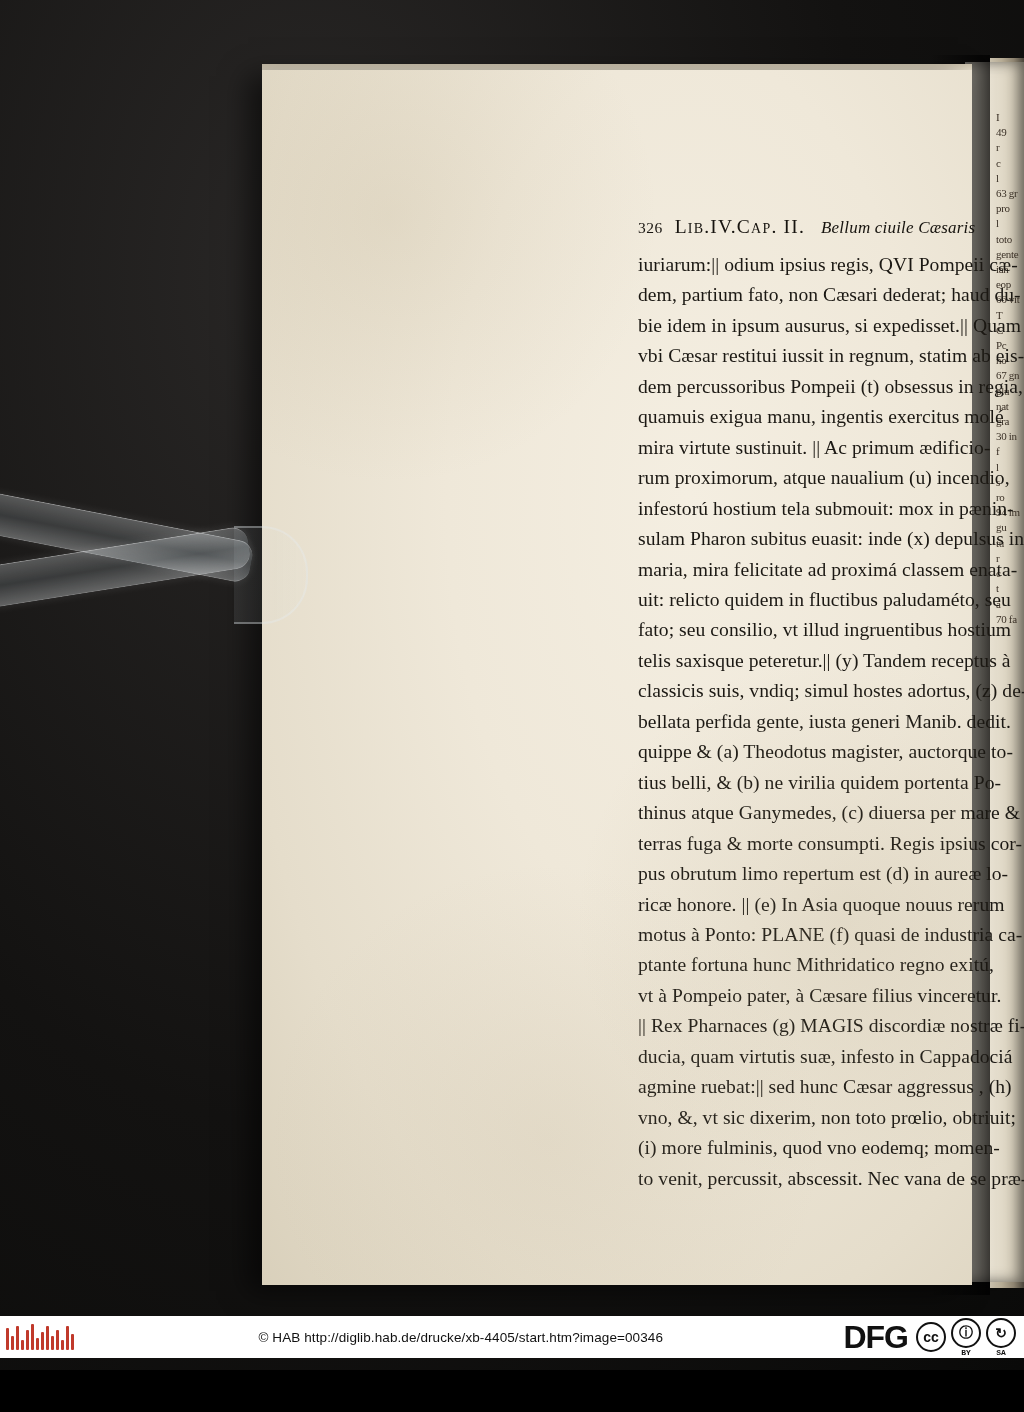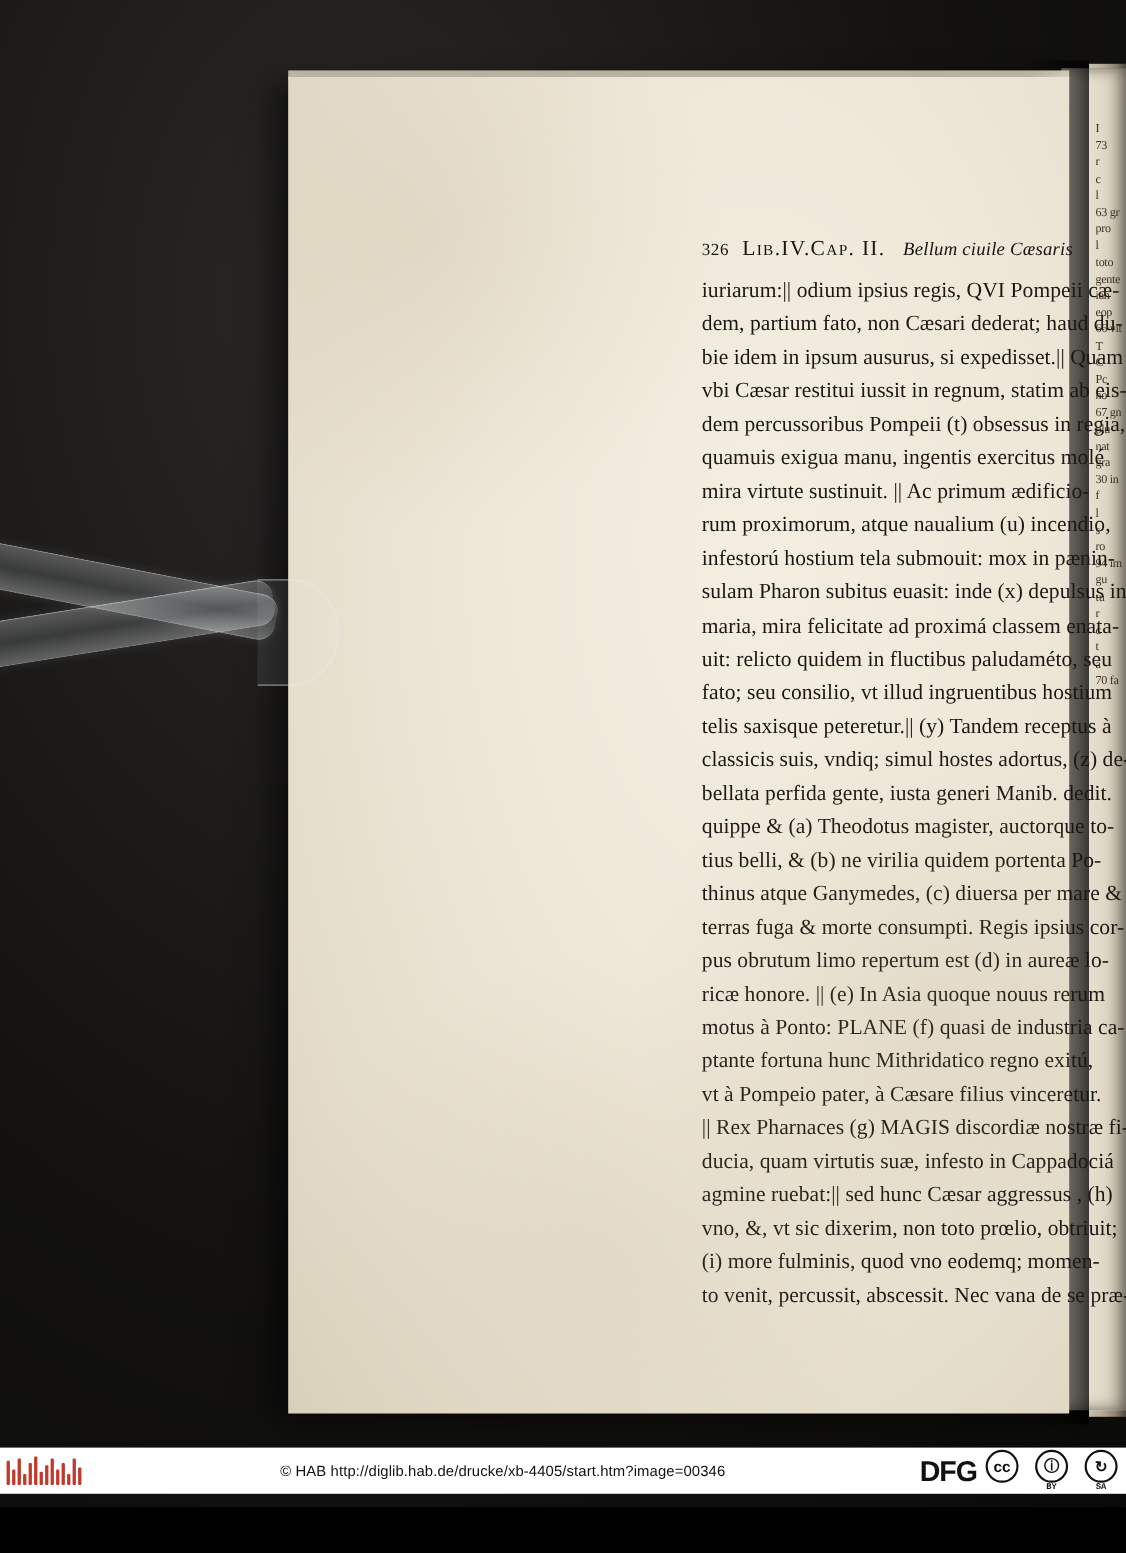--- a/index.html
+++ b/index.html
@@ -207,27 +207,28 @@
   #footer-right {
     flex: none;
     display: flex;
     align-items: center;
     gap: 8px;
     padding-right: 8px;
   }
   #dfg-logo {
     font-family: "Liberation Sans", sans-serif;
     font-weight: bold;
-    font-size: 26px;
+    font-size: 32px;
     letter-spacing: -1px;
     color: #111;
   }
   .cc-badge {
     display: flex;
-    gap: 15px;
+    align-items: center;
+    gap: 5px;
   }
   .cc-circle {
     width: 26px; height: 26px;
     border-radius: 50%;
     border: 2px solid #111;
     display: flex;
     align-items: center;
     justify-content: center;
     font-family: "Liberation Sans", sans-serif;
     font-size: 14px;
@@ -246,21 +247,21 @@
 </style>
 </head>
 <body>
 
 <div id="backdrop"></div>
 
 <div id="book-right-edge"></div>
 <div id="facing-page"></div>
 <div id="facing-text">
     <div>I</div>
-    <div>73</div>
+    <div>49</div>
     <div>r</div>
     <div>c</div>
     <div>l</div>
     <div>63 gr</div>
     <div>pro</div>
     <div>l</div>
     <div>toto</div>
     <div>gente</div>
     <div>ian</div>
     <div>eop</div>

